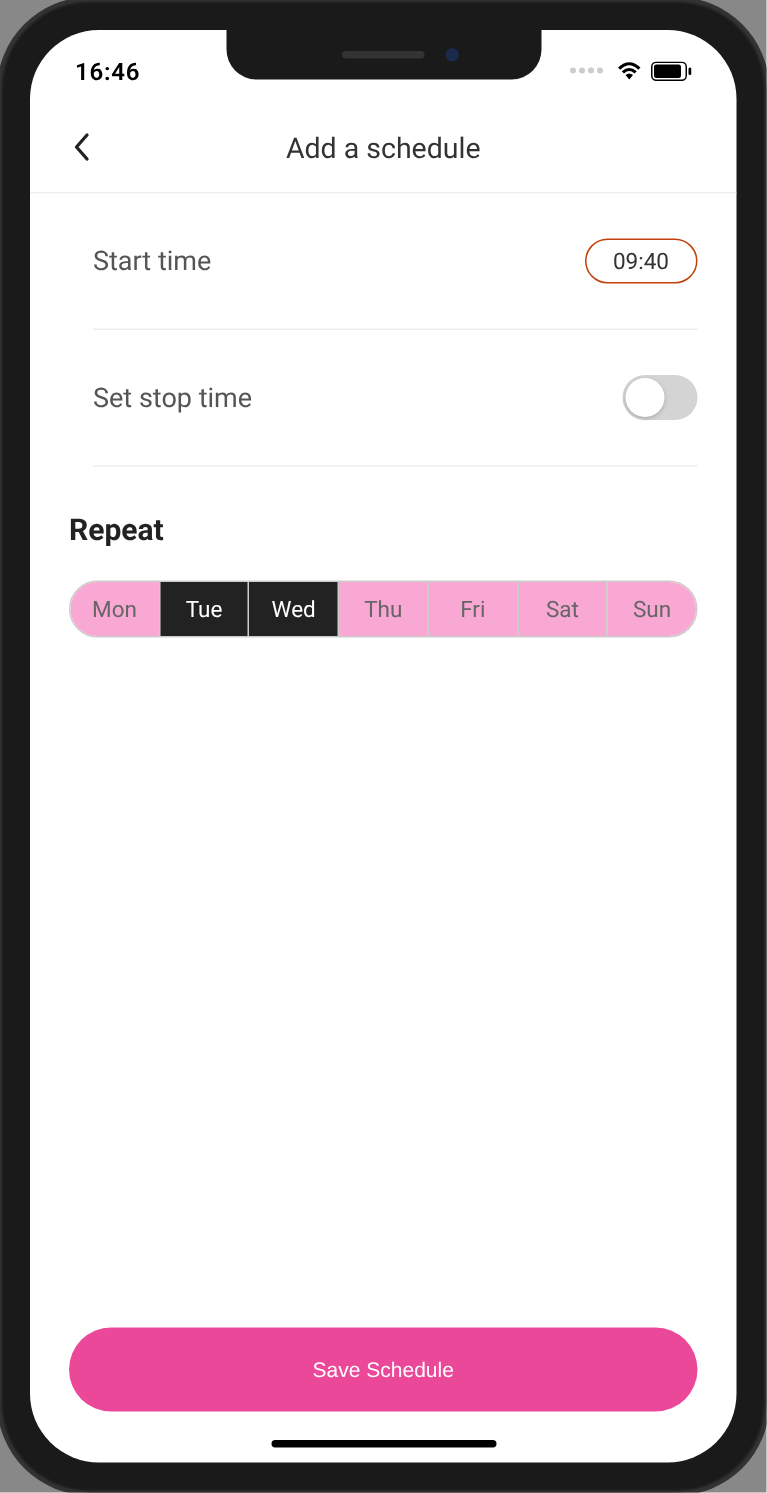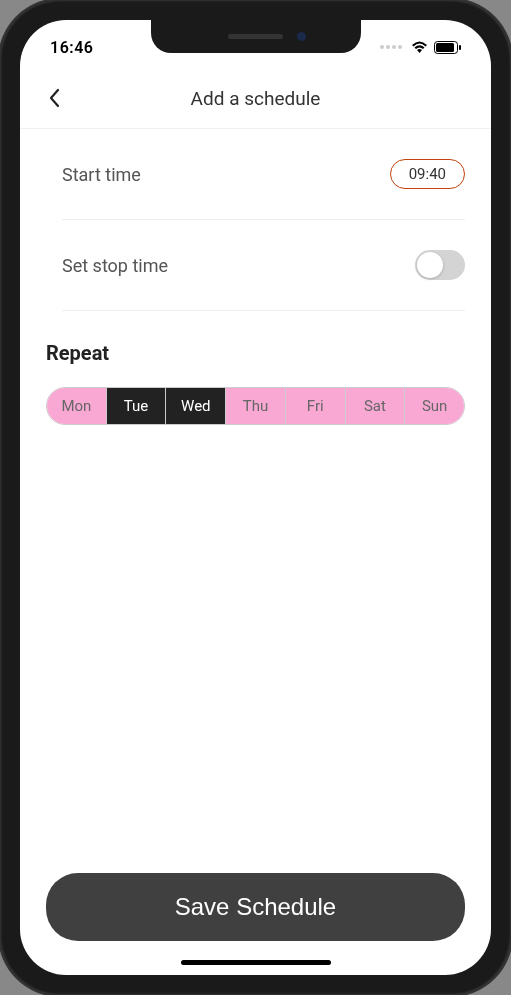--- a/index.html
+++ b/index.html
@@ -170,26 +170,26 @@
     .day:last-child { border-right: none; }
     .day.selected {
       background: #222;
       color: #fff;
     }
     .footer {
       padding: 0 26px 34px;
     }
     .save-btn {
       width: 100%;
-      background: #404040;
+      background: #ec4899;
       color: #fff;
       border: none;
       border-radius: 32px;
       padding: 20px 0;
-      font-size: 24px;
+      font-size: 14px;
       font-weight: 500;
       cursor: pointer;
     }
     .home-indicator {
       position: absolute;
       bottom: 10px;
       left: 50%;
       transform: translateX(-50%);
       width: 150px;
       height: 5px;

